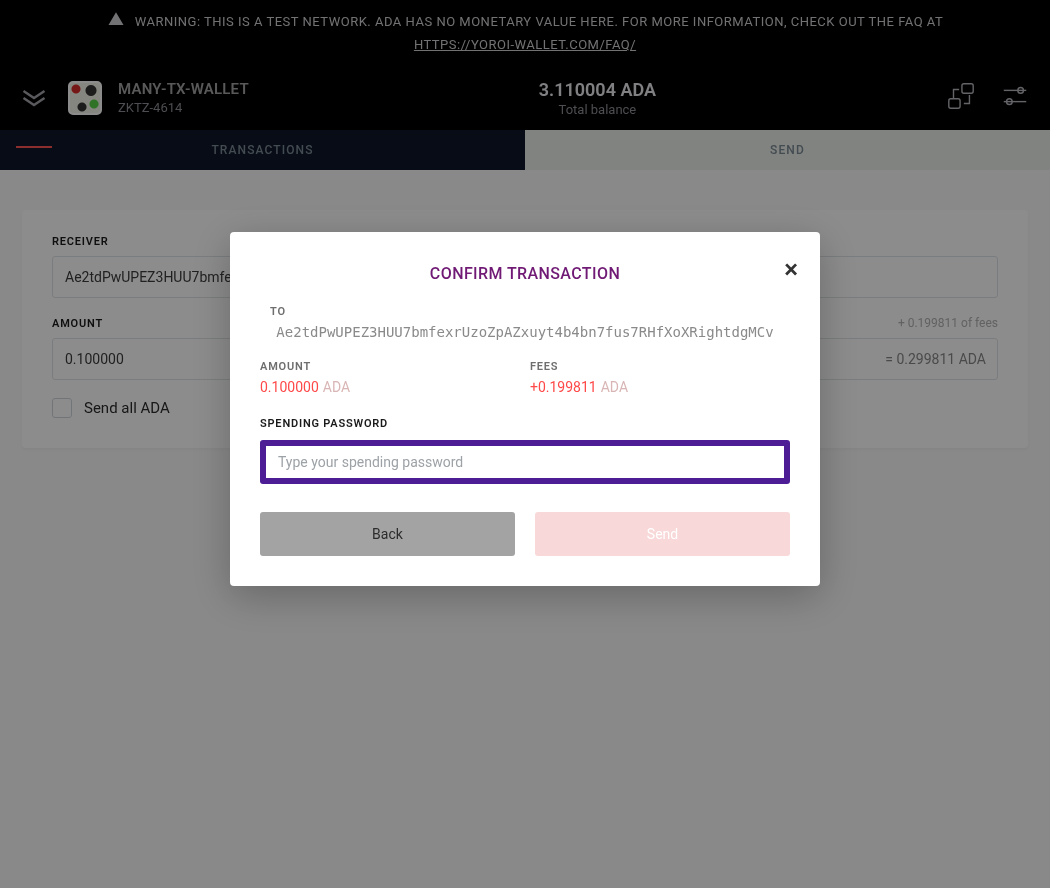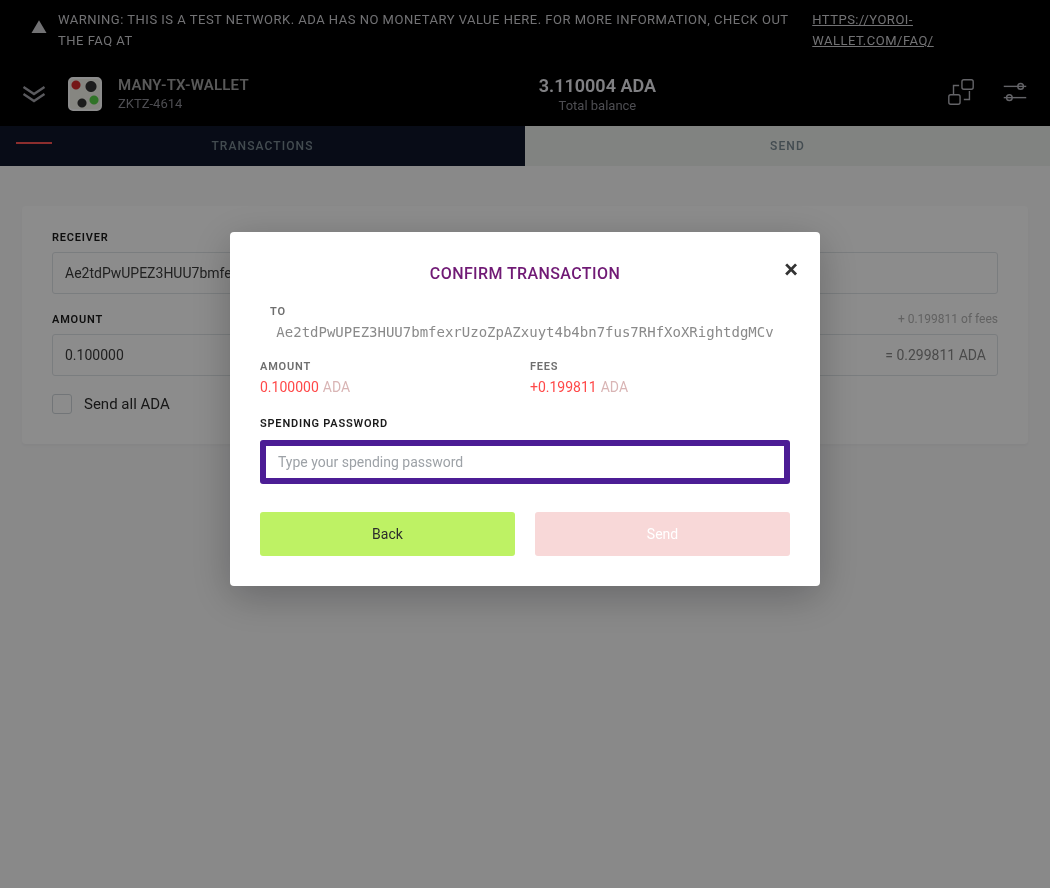--- a/index.html
+++ b/index.html
@@ -1,17 +1,17 @@
 <!DOCTYPE html>
 <html><head>
 <meta charset="utf-8">
 <style>
 *{box-sizing:border-box;margin:0;padding:0;font-family:-apple-system,BlinkMacSystemFont,"Segoe UI",Roboto,Helvetica,Arial,sans-serif}
 html,body{width:1050px;height:888px;overflow:hidden;background:#f9f9fa}
-.warning-banner{background:#000;color:#cfcfd3;padding:10px 30px;font-size:13px;letter-spacing:.5px;display:flex;align-items:center;justify-content:center;line-height:1.6;}
+.warning-banner{background:#000;color:#cfcfd3;padding:10px 30px;font-size:13px;letter-spacing:.5px;display:flex;align-items:center;justify-content:center;line-height:1.6;flex-direction:column}
 .warning-banner .row1{display:flex;gap:10px;align-items:center}
 .warning-banner a{text-decoration:underline;color:#cfcfd3}
 .warning-icon svg{width:18px;height:18px;fill:#cfcfd3}
 .header{display:flex;align-items:center;background:#000;height:64px;padding:0 20px 0 16px;gap:16px}
 .logo-wrap{width:36px;display:flex;align-items:center;justify-content:center}
 .logo-wrap svg{width:28px;height:28px;stroke:#a5a5ac;stroke-width:2;fill:none}
 .logo-underline{position:relative}
 .logo-underline::after{content:"";position:absolute;left:0;right:0;top:62px;height:2px;background:#ff5555;width:36px}
 .wallet-avatar{width:34px;height:34px;border-radius:5px;border:2px solid #fff;background:
   radial-gradient(circle at 20% 20%, #d62a2a 0 4px, transparent 5px),
@@ -54,21 +54,21 @@
 .m-addr{font-family:ui-monospace,Menlo,Consolas,monospace;font-size:14px;color:#8a8a8a;word-break:break-all;text-align:center}
 .m-cols{display:flex;gap:10px;margin-top:20px}
 .m-col{flex:1}
 .red{color:#ff4848}
 .ada-unit{color:#d9b5b5;margin-left:4px}
 .m-val{font-size:14px}
 .m-input{width:100%;height:44px;border:6px solid #4c1d95;border-radius:3px;padding:0 12px;font-size:14px;color:#3c3c3c;margin-top:4px}
 .m-input::placeholder{color:#9da2a7}
 .m-btns{display:flex;gap:20px;margin-top:28px}
 .m-btn{flex:1;height:44px;border:none;border-radius:3px;font-size:14px;cursor:pointer}
-.m-btn-back{background:#bef264;color:#2c2c2c}
+.m-btn-back{background:#a3a3a3;color:#2c2c2c}
 .m-btn-send{background:#f8d8d8;color:#fff;cursor:not-allowed}
 </style>
 </head>
 <body>
 
 <div class="warning-banner">
   <div class="row1">
     <span class="warning-icon">
       <svg viewBox="0 0 24 24">
           <path d="M12 3 L22 20 H2 Z"></path>

